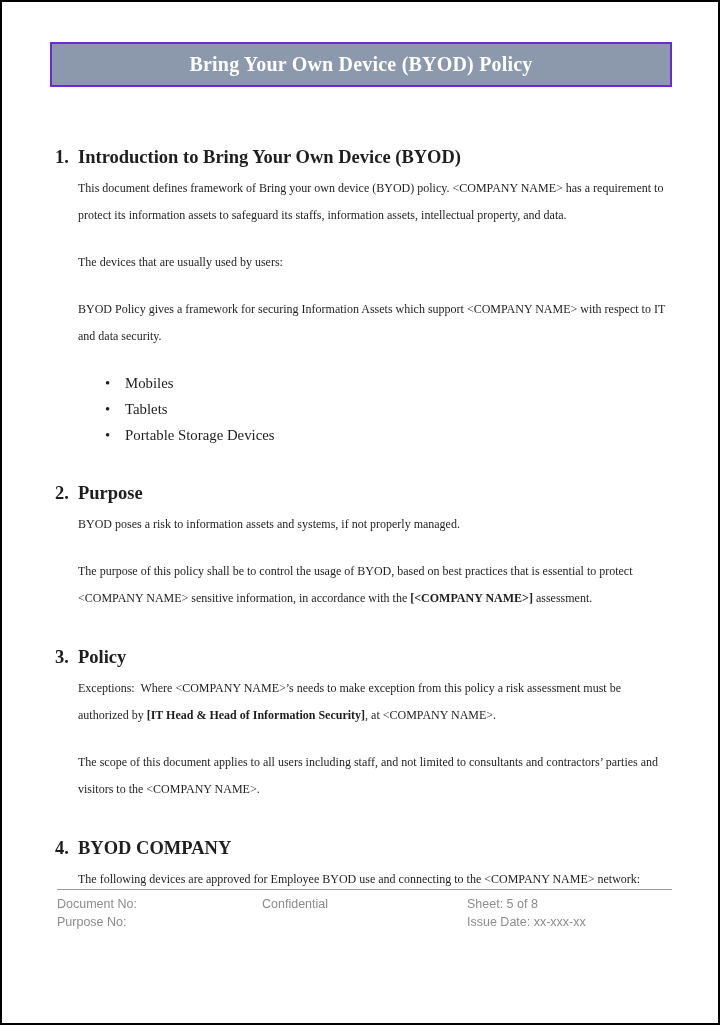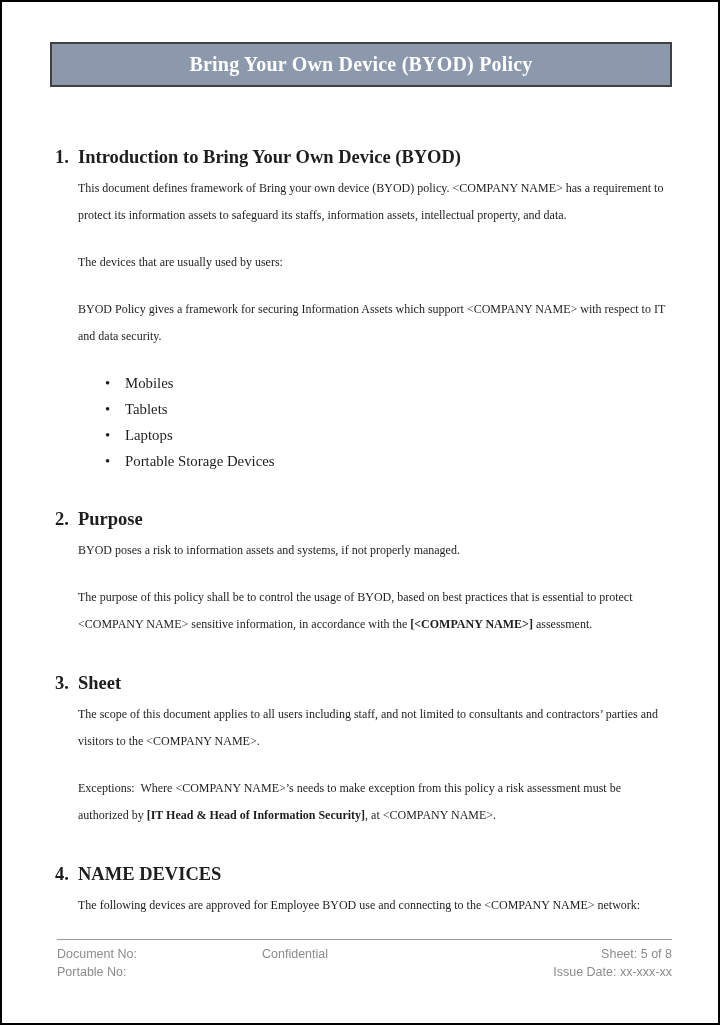--- a/index.html
+++ b/index.html
@@ -10,50 +10,50 @@
     border: 2px solid #000000;
     position: relative;
     overflow: hidden;
     font-family: "Liberation Serif", serif;
     color: #1e1e1e;
   }
   .banner {
     margin: 40px 46px 0 48px;
     height: 41px;
     background: #8C99AD;
-    border: 2px solid #404040;
+    border: 2px solid #6d28d9;
     display: flex; align-items: center; justify-content: center;
   }
   .banner-title {
     color: #ffffff; font-weight: bold; font-size: 20px; letter-spacing: 0.2px;
   }
   .content { padding: 0 46px 0 53px; }
   .section { margin-top: 34px; }
   .section.first { margin-top: 59px; }
   .sec-head { display: flex; font-weight: bold; font-size: 18.5px; line-height: 22px; margin: 0 0 7px 0; }
   .sec-num { width: 23px; flex: none; }
   .para {
     margin: 0 0 20px 23px;
     font-size: 12px; line-height: 27px;
     white-space: pre-wrap;
   }
   .para.mb-0 { margin-bottom: 3px; }
   ul.bullets { list-style: none; margin: 0 0 0 23px; padding: 0; }
   ul.bullets li { position: relative; padding-left: 47px; font-size: 14.8px; line-height: 26px; }
   ul.bullets li::before { content: "\2022"; position: absolute; left: 27px; }
   .footer {
-    position: absolute; left: 55px; right: 46px; top: 937px;
+    position: absolute; left: 55px; right: 46px; top: 887px;
     font-family: "Liberation Sans", sans-serif;
     color: #8C8C8C; font-size: 12.5px; line-height: 18px;
   }
   .footer-rule { border-top: 1.5px solid #9A9A9A; margin: 0 0 5px 0; }
   .footer-grid { display: flex; }
   .f-left { flex: 1; text-align: left; }
   .f-center { flex: 1; }
-  .f-right { flex: 1; text-align: right; }
+  .f-right { flex: 1; }
   b.inline-bold { font-weight: bold; margin-top: 43px; }
 </style>
 </head>
 <body>
 
 <div class="page">
 
   <div class="banner">
     <span class="banner-title">Bring Your Own Device (BYOD) Policy</span>
   </div>
@@ -64,60 +64,59 @@
       <div class="sec-head">
         <span class="sec-num">1.</span>
         <span>Introduction to Bring Your Own Device (BYOD)</span>
       </div>
       <p class="para">This document defines framework of Bring your own device (BYOD) policy. &lt;COMPANY NAME&gt; has a requirement to protect its information assets to safeguard its staffs, information assets, intellectual property, and data.</p>
       <p class="para">The devices that are usually used by users:</p>
       <p class="para">BYOD Policy gives a framework for securing Information Assets which support &lt;COMPANY NAME&gt; with respect to IT and data security.</p>
       <ul class="bullets">
         <li>Mobiles</li>
         <li>Tablets</li>
-        <li>Laptops</li>
         <li>Portable Storage Devices</li>
       </ul>
     </div>
 
     <div class="section">
       <div class="sec-head">
         <span class="sec-num">2.</span>
         <span>Purpose</span>
       </div>
       <p class="para">BYOD poses a risk to information assets and systems, if not properly managed.</p>
       <p class="para"><span>The purpose of this policy shall be to control the usage of BYOD, based on best practices that is essential to protect &lt;COMPANY NAME&gt; sensitive information, in accordance with the </span><b class="inline-bold">[&lt;COMPANY NAME&gt;]</b><span> assessment.</span></p>
     </div>
 
     <div class="section">
       <div class="sec-head">
         <span class="sec-num">3.</span>
-        <span>Sheet</span>
+        <span>Policy</span>
       </div>
+      <p class="para"><span>Exceptions:  Where &lt;COMPANY NAME&gt;’s needs to make exception from this policy a risk assessment must be authorized by </span><b class="inline-bold">[IT Head &amp; Head of Information Security]</b><span>, at &lt;COMPANY NAME&gt;.</span></p>
       <p class="para">The scope of this document applies to all users including staff, and not limited to consultants and contractors’ parties and visitors to the &lt;COMPANY NAME&gt;.</p>
-      <p class="para"><span>Exceptions:  Where &lt;COMPANY NAME&gt;’s needs to make exception from this policy a risk assessment must be authorized by </span><b class="inline-bold">[IT Head &amp; Head of Information Security]</b><span>, at &lt;COMPANY NAME&gt;.</span></p>
     </div>
 
     <div class="section">
       <div class="sec-head">
         <span class="sec-num">4.</span>
-        <span>NAME DEVICES</span>
+        <span>BYOD COMPANY</span>
       </div>
       <p class="para mb-0">The following devices are approved for Employee BYOD use and connecting to the &lt;COMPANY NAME&gt; network:</p>
 
     </div>
 
   </div>
 
   <div class="footer">
     <div class="footer-rule"></div>
     <div class="footer-grid">
       <div class="f-left">
         <div>Document No:</div>
-        <div>Portable No:</div>
+        <div>Purpose No:</div>
       </div>
       <div class="f-center">
         <div>Confidential</div>
       </div>
       <div class="f-right">
         <div>Sheet: 5 of 8</div>
         <div>Issue Date: xx-xxx-xx</div>
       </div>
     </div>
   </div>

